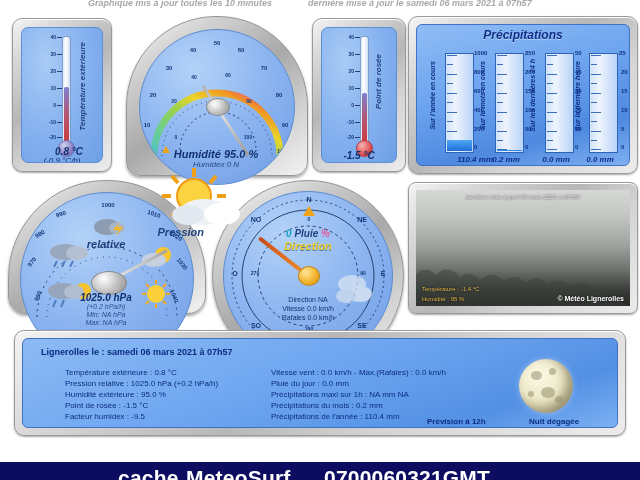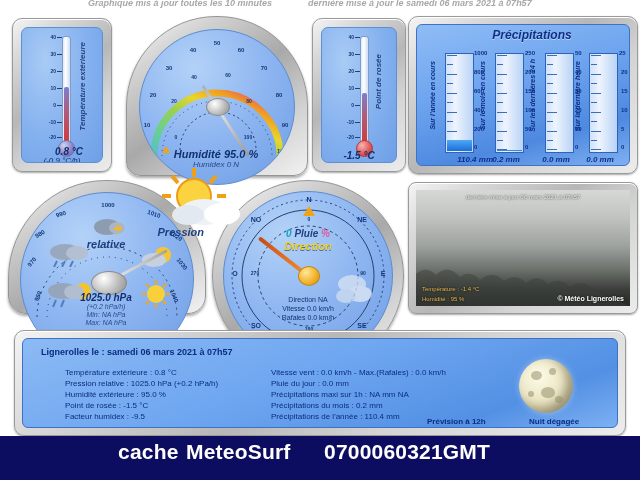--- a/index.html
+++ b/index.html
@@ -73,21 +73,21 @@
 
   
   #precip{border-radius:10px;}
   .precip-face{
     position:absolute;left:7px;top:7px;right:7px;bottom:7px;border-radius:6px;
     background:linear-gradient(165deg,#8fbcf5 0%,#6ea5ef 40%,#4e89e0 75%,#7fb0f0 100%);
     border:1px solid #3f71c4;overflow:hidden;
   }
   .precip-title{position:absolute;width:100%;text-align:center;top:3px;
     font-size:12px;font-weight:bold;font-style:italic;color:#0f2f86;
-    text-shadow:0 1px 0 rgba(255,255,255,.45);padding-left:9px;}
+    text-shadow:0 1px 0 rgba(255,255,255,.45);}
   .pbar{position:absolute;width:27px;
     background:linear-gradient(90deg,#cfe2fb,#eef4fe 35%,#b9d3f6);
     border:1px solid #2f63b8;}
   .pfill{position:absolute;left:1px;right:1px;bottom:1px;
     background:linear-gradient(180deg,#4fa8f7,#1d6ed6);}
   .pticks{position:absolute;left:1px;right:1px;top:1px;bottom:1px;}
   .ptick{position:absolute;left:0;height:1px;background:#3a6ebd;}
   .pscale{position:absolute;font-size:6px;color:#0f2f86;font-weight:bold;}
   .pvlabel{position:absolute;font-size:7px;font-weight:bold;color:#0f2f86;font-style:italic;
      writing-mode:vertical-rl;transform:rotate(180deg);white-space:nowrap;}
@@ -118,21 +118,21 @@
   .moon{position:absolute;border-radius:50%;
     background:radial-gradient(circle at 38% 32%,#fdfbe8 0%,#ece7c6 45%,#cfc8a3 75%,#b3ab86 100%);
     box-shadow:inset -6px -4px 10px rgba(90,85,60,.45),0 0 6px rgba(255,255,255,.35);}
   .crater{position:absolute;border-radius:50%;background:rgba(150,143,110,.55);}
   .sum-foot{position:absolute;font-size:8px;font-weight:bold;color:#0b2d80;}
 
   
   .deco{position:absolute;}
 
   
-  #botbar{position:absolute;left:0;bottom:0;width:640px;height:44px;background:#0c0c60;}
+  #botbar{position:absolute;left:0;bottom:0;width:640px;height:18px;background:#0c0c60;}
   .bb{position:absolute;top:4px;font-size:21px;font-weight:bold;color:#ffffff;letter-spacing:.2px;}
   #bb-cache{left:118px;}
   #bb-name{left:186px;}
   #bb-code{left:324px;}
 </style>
 </head>
 <body>
 
 <div class="stage">
 

